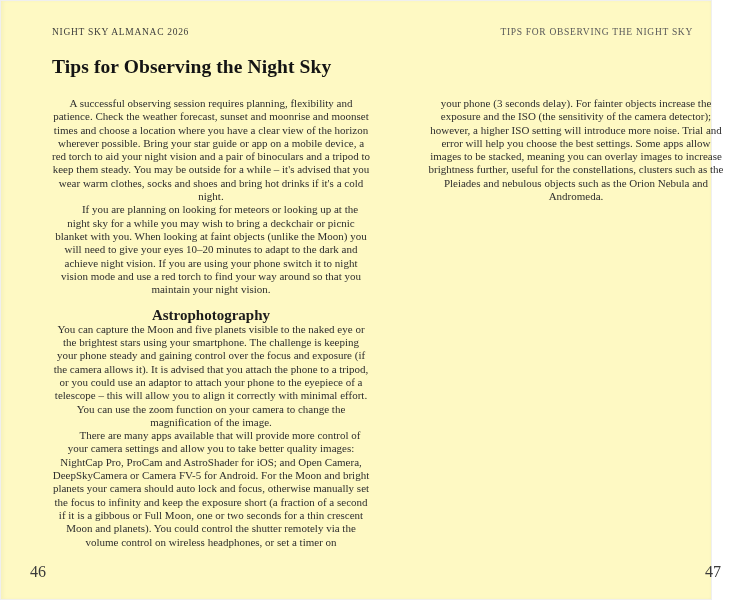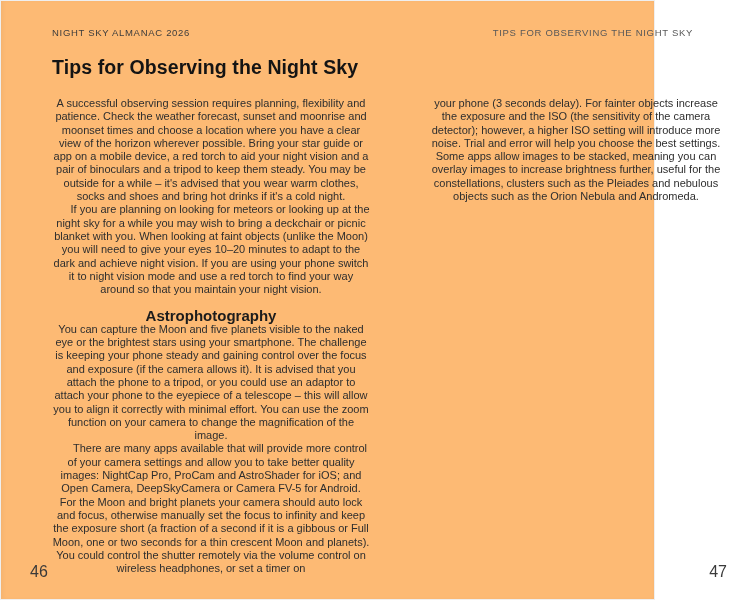--- a/index.html
+++ b/index.html
@@ -5,24 +5,24 @@
   html, body {
     margin: 0;
     padding: 0;
     width: 747px;
     height: 600px;
     overflow: hidden;
     background: #ffffff;
   }
   .spread {
     position: relative;
-    width: 655px;
+    width: 712px;
     height: 600px;
-    background: #fdba74;
-    font-family: Liberation Sans, sans-serif;
+    background: #fef9c3;
+    font-family: Liberation Serif, serif;
     box-shadow: inset 0 0 0 1px #efefef, inset 3px 0 4px rgba(0,0,0,0.04), inset -2px 0 3px rgba(0,0,0,0.02);
   }
   .page {
     position: absolute;
     top: 0;
     height: 600px;
   }
   .page-left  { left: 0;   width: 373px; }
   .page-right { left: 373px; width: 374px; }
 
@@ -71,21 +71,21 @@
     color: #1c1c1c;
   }
 
   .page-number {
     position: absolute;
     top: 563px;
     font-size: 16px;
     color: #3a3a3a;
   }
   .page-left .page-number  { left: 30px; }
-  .page-right .page-number { right: 20px; }
+  .page-right .page-number { right: 26px; }
 </style>
 </head>
 <body>
 
 <div class="spread">
 
   <div class="page page-left">
     <div class="running-head">NIGHT SKY ALMANAC 2026</div>
 
     <h1 class="chapter-title">Tips for Observing the Night Sky</h1>

